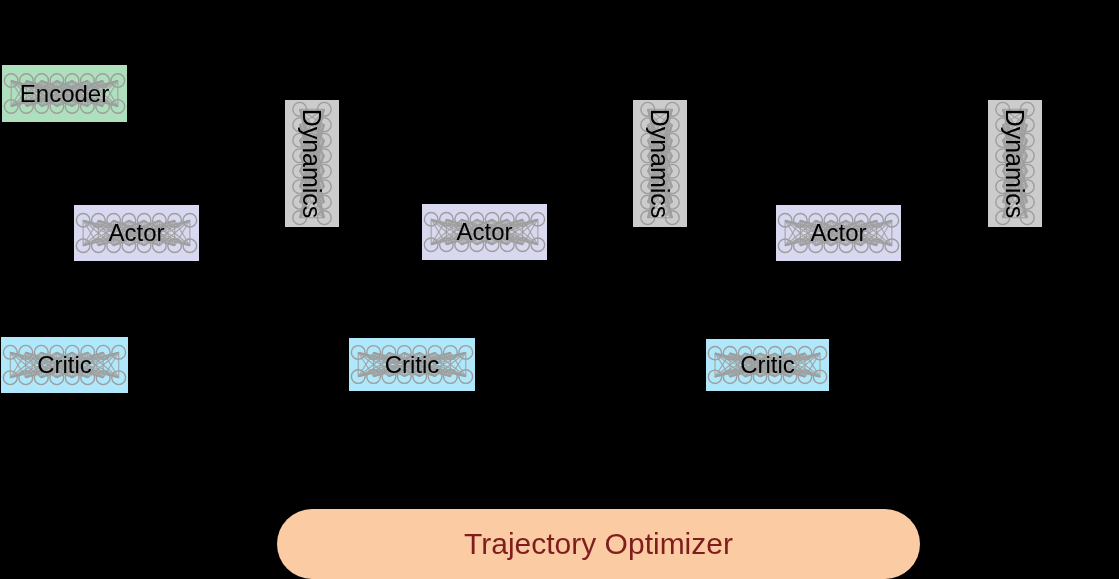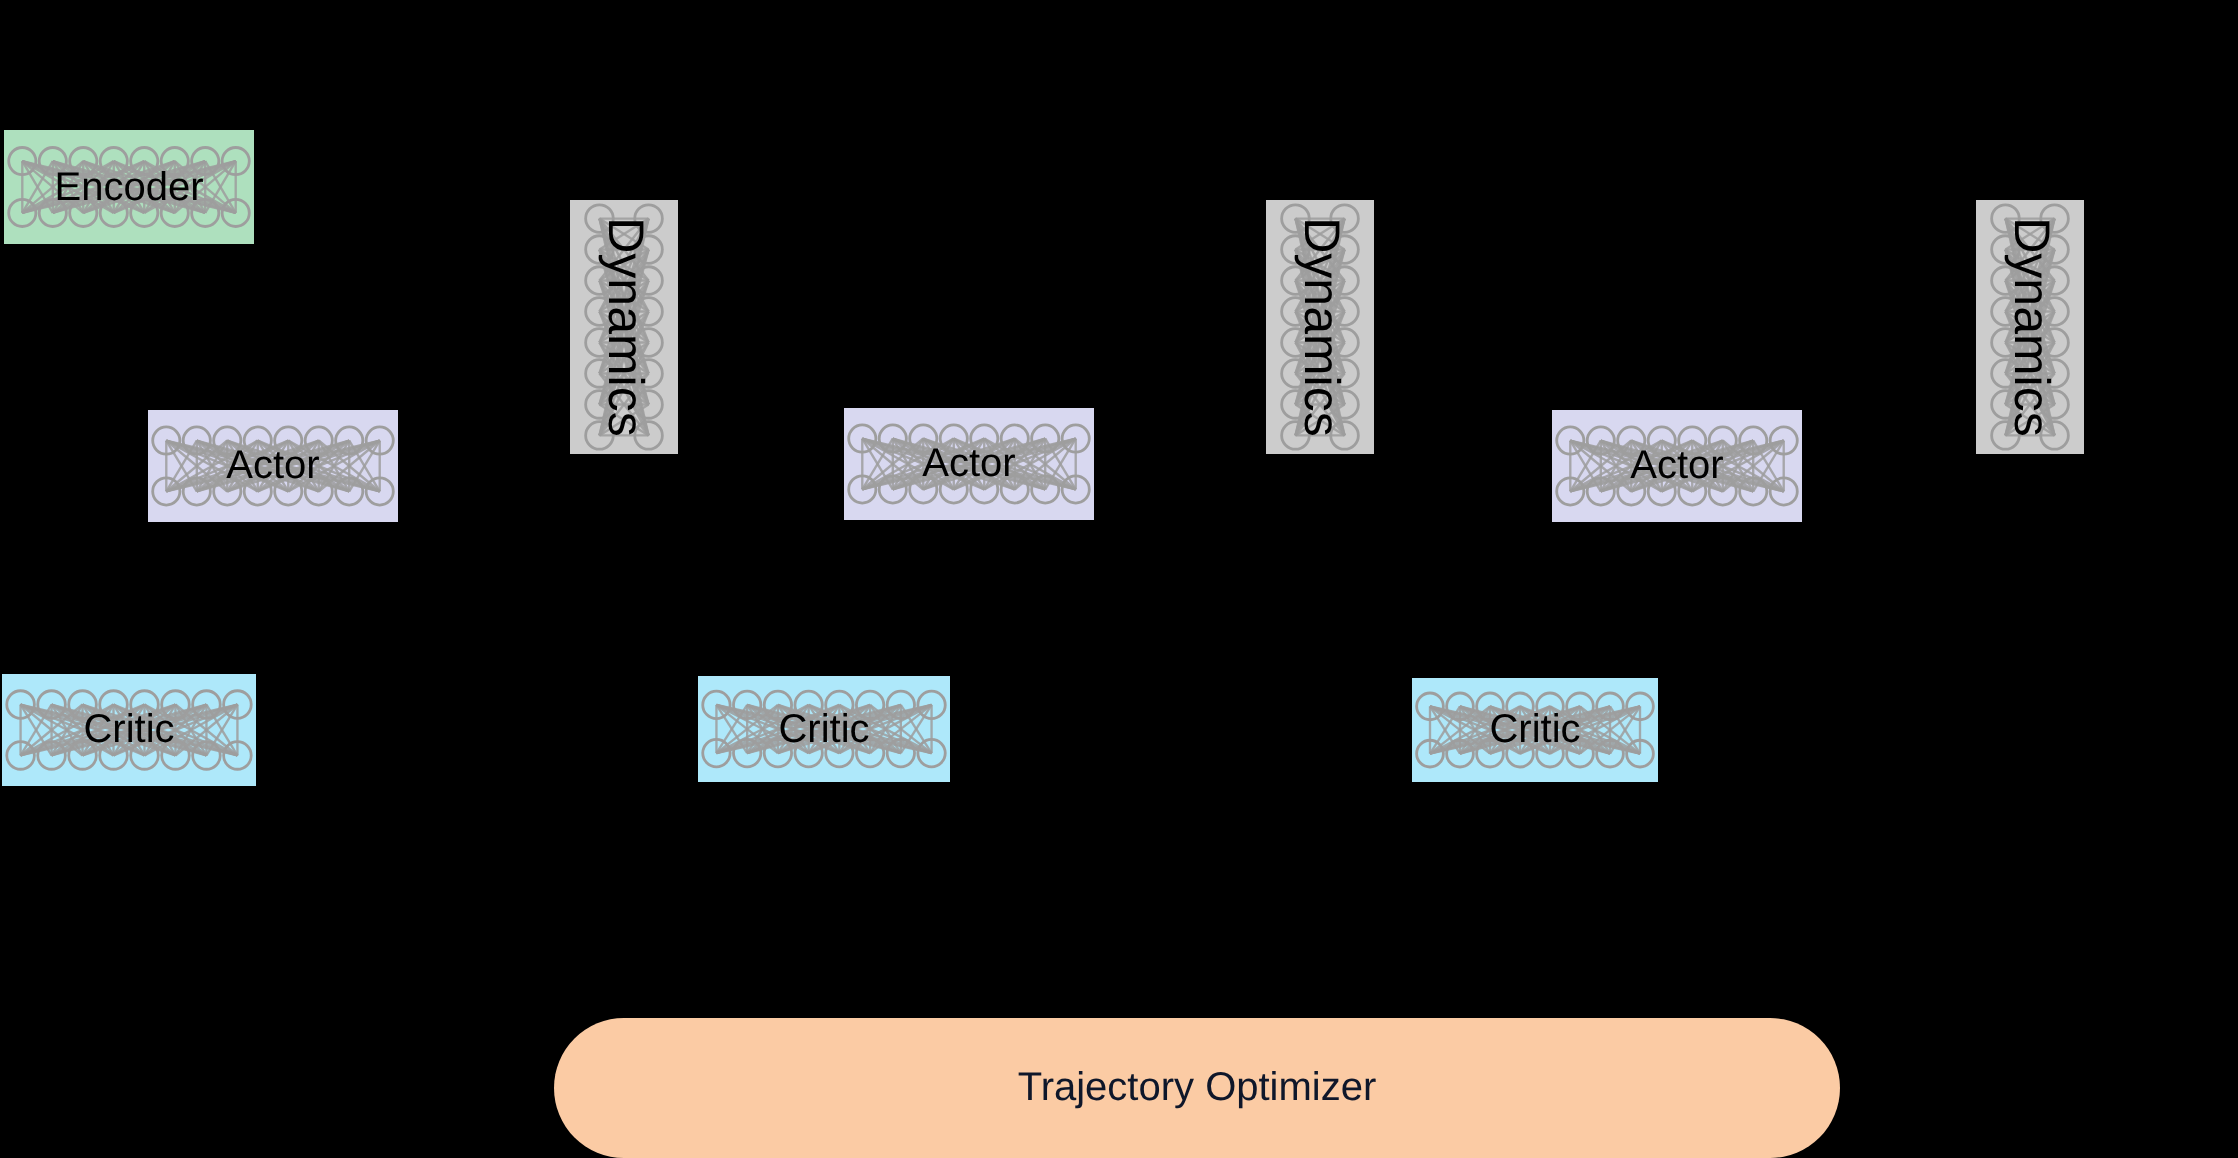--- a/index.html
+++ b/index.html
@@ -37,40 +37,40 @@
     height: 100%;
     display: flex;
     align-items: center;
     justify-content: center;
     color: #000000;
     white-space: nowrap;
     line-height: 1;
   }
   
   .horiz .block-label {
-    font-size: 20px;
+    font-size: 24px;
   }
   
   .vert .block-label {
     font-size: 25px;
   }
   .vert .block-label > span {
     display: block;
     transform: rotate(90deg);
     transform-origin: center center;
   }
   
   .pill {
     position: absolute;
     box-sizing: border-box;
     display: flex;
     align-items: center;
     justify-content: center;
-    color: #0f172a;
-    font-size: 20px;
+    color: #7f1d1d;
+    font-size: 30px;
     white-space: nowrap;
   }
 </style>
 </head>
 <body>
 
 <div id="canvas">
     <div class="node-block horiz" style="left: 2px; top: 65px; width: 125px; height: 57px; background: rgb(174, 224, 190);">
       <svg class="nn-svg" viewBox="0 0 125 57" preserveAspectRatio="none">
         <line x1="9.146341463414634" y1="15.545454545454541" x2="9.146341463414634" y2="41.45454545454545" stroke="#9E9E9E" stroke-width="1.2" opacity="0.85"></line>

